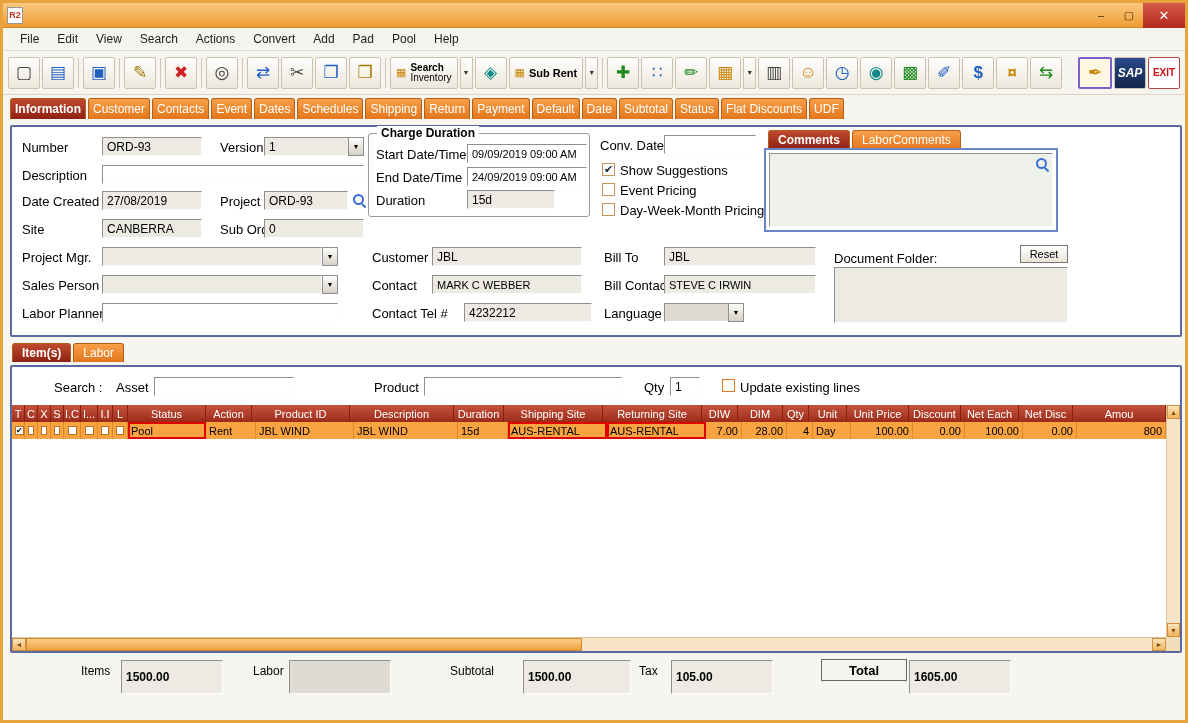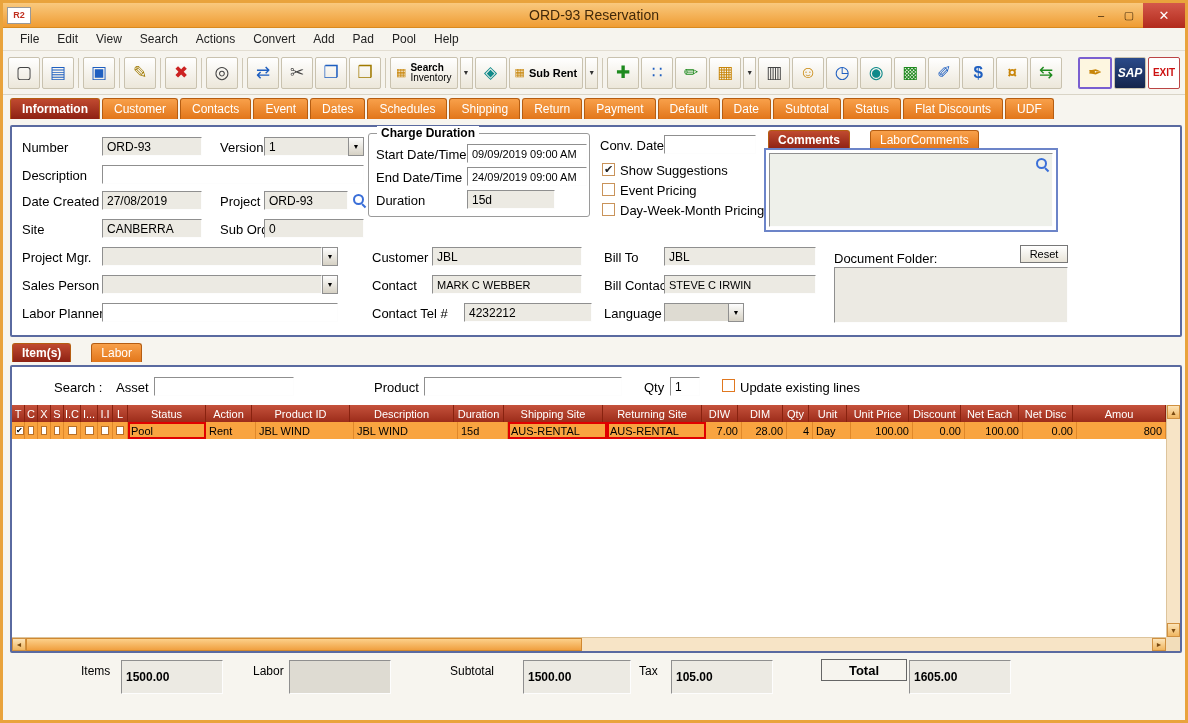--- a/index.html
+++ b/index.html
@@ -1,21 +1,21 @@
 <!DOCTYPE html>
 <html><head>
 <meta charset="utf-8">
 <style>
   *{box-sizing:border-box;margin:0;padding:0}
   body{width:1188px;height:723px;font-family:"Liberation Sans",sans-serif;overflow:hidden;background:#fff}
   .window{position:absolute;inset:0;border:3px solid #e9a33c;background:#f7f5ef}
 
   
   .titlebar{height:25px;background:linear-gradient(#f9c97e,#ef9c33);display:flex;align-items:center;position:relative;border-bottom:1px solid #d88a20}
-  .appicon{width:24px;height:17px;margin-left:4px;background:#fff;border:1px solid #999;font-size:9px;font-weight:bold;color:#c03020;display:flex;align-items:center;justify-content:center;z-index:2}
+  .appicon{width:16px;height:17px;margin-left:4px;background:#fff;border:1px solid #999;font-size:9px;font-weight:bold;color:#c03020;display:flex;align-items:center;justify-content:center;z-index:2}
   .title{position:absolute;left:0;right:0;text-align:center;font-size:14px;color:#42290a}
   .winbtns{margin-left:auto;display:flex;align-items:center;z-index:2;height:100%}
   .wb{width:28px;height:20px;display:flex;align-items:center;justify-content:center;font-size:11px;color:#42290a}
   .wb.close{background:linear-gradient(#d4584a,#b22a1c);color:#fff;width:42px;height:25px;font-size:13px}
 
   
   .menubar{height:23px;background:#f6f4ee;display:flex;align-items:center;padding-left:8px;border-bottom:1px solid #e2ddd1;font-size:12px}
   .mi{padding:15px 9px;color:#222}
 
   
@@ -27,21 +27,21 @@
   .dd{width:13px;height:32px;background:linear-gradient(#ffffff,#ece7da);border:1px solid #c9c2af;font-size:7px;color:#333;display:flex;align-items:center;justify-content:center;flex:none}
   .sep{width:1px;height:30px;background:#cfc8b6;margin:0 2px;flex:none}
   .gold{color:#c8860a}.blue{color:#1f5fc0}.red{color:#cc2222}.green{color:#1e8a1e}
   .teal{color:#0f8a8a}.dark{color:#444}.olive{color:#a07a00}
   .tb.key{border:2px solid #7a5fd0;background:#fdf6e0;width:34px}
   .tb.sap{background:linear-gradient(#2a4a8a,#15254c);color:#fff;font-weight:bold;font-size:12px;font-style:italic}
   .tb.exit{background:#fff;color:#cc1111;font-weight:bold;font-size:10px;border:1px solid #b44}
 
   
   .tabs{display:flex;gap:2px;padding:3px 7px 0;align-items:flex-end;height:24px;background:#f7f5ef}
-  .tab{background:linear-gradient(#f8a04a,#e2761a);color:#fff;font-size:12px;padding:3px 11px;border:1px solid #b55d12;border-bottom:none;border-radius:3px 3px 0 0;white-space:nowrap}
+  .tab{background:linear-gradient(#f8a04a,#e2761a);color:#fff;font-size:12px;padding:3px 4px;border:1px solid #b55d12;border-bottom:none;border-radius:3px 3px 0 0;white-space:nowrap}
   .tab.sel{background:linear-gradient(#c04a30,#8e2113);font-weight:bold}
 
   
   .panel{position:absolute;left:7px;width:1172px;border:2px solid #5a6aa0;background:#fff;border-radius:2px}
   .info-panel{top:122px;height:212px}
   .items-panel{top:362px;height:288px}
 
   .lb{position:absolute;font-size:13px;color:#000;white-space:nowrap}
   .fld{position:absolute;height:19px;background:#eceae3;border:1px solid;border-color:#8f8f8f #fdfdfd #fdfdfd #8f8f8f;font-size:12px;display:flex;align-items:center;padding:0 4px;white-space:nowrap;overflow:hidden}
   .fld.wht{background:#fff}
@@ -50,21 +50,21 @@
   .ddb{position:absolute;width:16px;height:19px;background:linear-gradient(#fdfdfd,#d6d1c4);border:1px solid #8f8f8f;font-size:7px;display:flex;align-items:center;justify-content:center}
   .mag{position:absolute;width:14px;height:14px;display:inline-block}
   .mag::before{content:"";position:absolute;left:1px;top:1px;width:7px;height:7px;border:2px solid #3a6fd8;border-radius:50%}
   .mag::after{content:"";position:absolute;left:10px;top:10px;width:5px;height:2px;background:#3a6fd8;transform:rotate(45deg);transform-origin:left center}
   .gbox{position:absolute;border:1px solid #9a9a9a;border-radius:3px}
   .gtitle{position:absolute;top:-8px;left:8px;background:#fff;padding:0 4px;font-size:12px;font-weight:bold}
   .cb{position:absolute;width:13px;height:13px;background:#fff;border:1px solid #c9935a;text-align:center;line-height:11px;font-size:11px;color:#222}
   .cb.on::after{content:"✔"}
   .cmtbox{position:absolute;border:2px solid #6c84c8;background:#fff;padding:3px}
   .cmtinner{width:100%;height:100%;background:#eef0ea;border:1px solid;border-color:#8f8f8f #fdfdfd #fdfdfd #8f8f8f;position:relative}
-  .minitabs{position:absolute;display:flex;gap:20px}
+  .minitabs{position:absolute;display:flex;gap:2px}
   .mtab{font-size:12px;color:#fff;padding:2px 9px;border-radius:3px 3px 0 0;border:1px solid #b55d12;border-bottom:none;background:linear-gradient(#f8a04a,#e2761a)}
   .mtab.sel{background:linear-gradient(#c04a30,#8e2113);font-weight:bold}
   .btn{position:absolute;background:linear-gradient(#ffffff,#e8e4d8);border:1px solid #777;font-size:11px;display:flex;align-items:center;justify-content:center}
 
   
   .gridhead{position:absolute;left:0;top:38px;right:14px;height:17px;display:flex;background:linear-gradient(#c5523c,#9c2c1a);color:#fff;font-size:11px}
   .gh{display:flex;align-items:center;justify-content:center;border-right:1px solid #88220f;overflow:hidden;white-space:nowrap;flex:none}
   .gridrow{position:absolute;left:0;top:55px;right:14px;height:17px;display:flex;background:#f9a440;font-size:11px;color:#000}
   .gc{display:flex;align-items:center;padding:0 3px;border-right:1px solid #e0882a;overflow:hidden;white-space:nowrap;flex:none}
   .gc.num{justify-content:flex-end}
@@ -86,21 +86,20 @@
   .tlb{position:absolute;font-size:12px;color:#000}
   .totlbl{position:absolute;height:22px;border:1px solid #666;background:#f6f4ee;display:flex;align-items:center;justify-content:center;font-weight:bold;font-size:13px}
 </style>
 </head>
 <body>
 
 <div class="window">
 
   <div class="titlebar">
     <div class="appicon">R2</div>
-    <div class="title">ORD-93 Reservation</div>
     <div class="winbtns">
       <div class="wb">–</div>
       <div class="wb">▢</div>
       <div class="wb close">✕</div>
     </div>
   </div>
 
   <div class="menubar">
     <span class="mi">File</span>
     <span class="mi">Edit</span>

